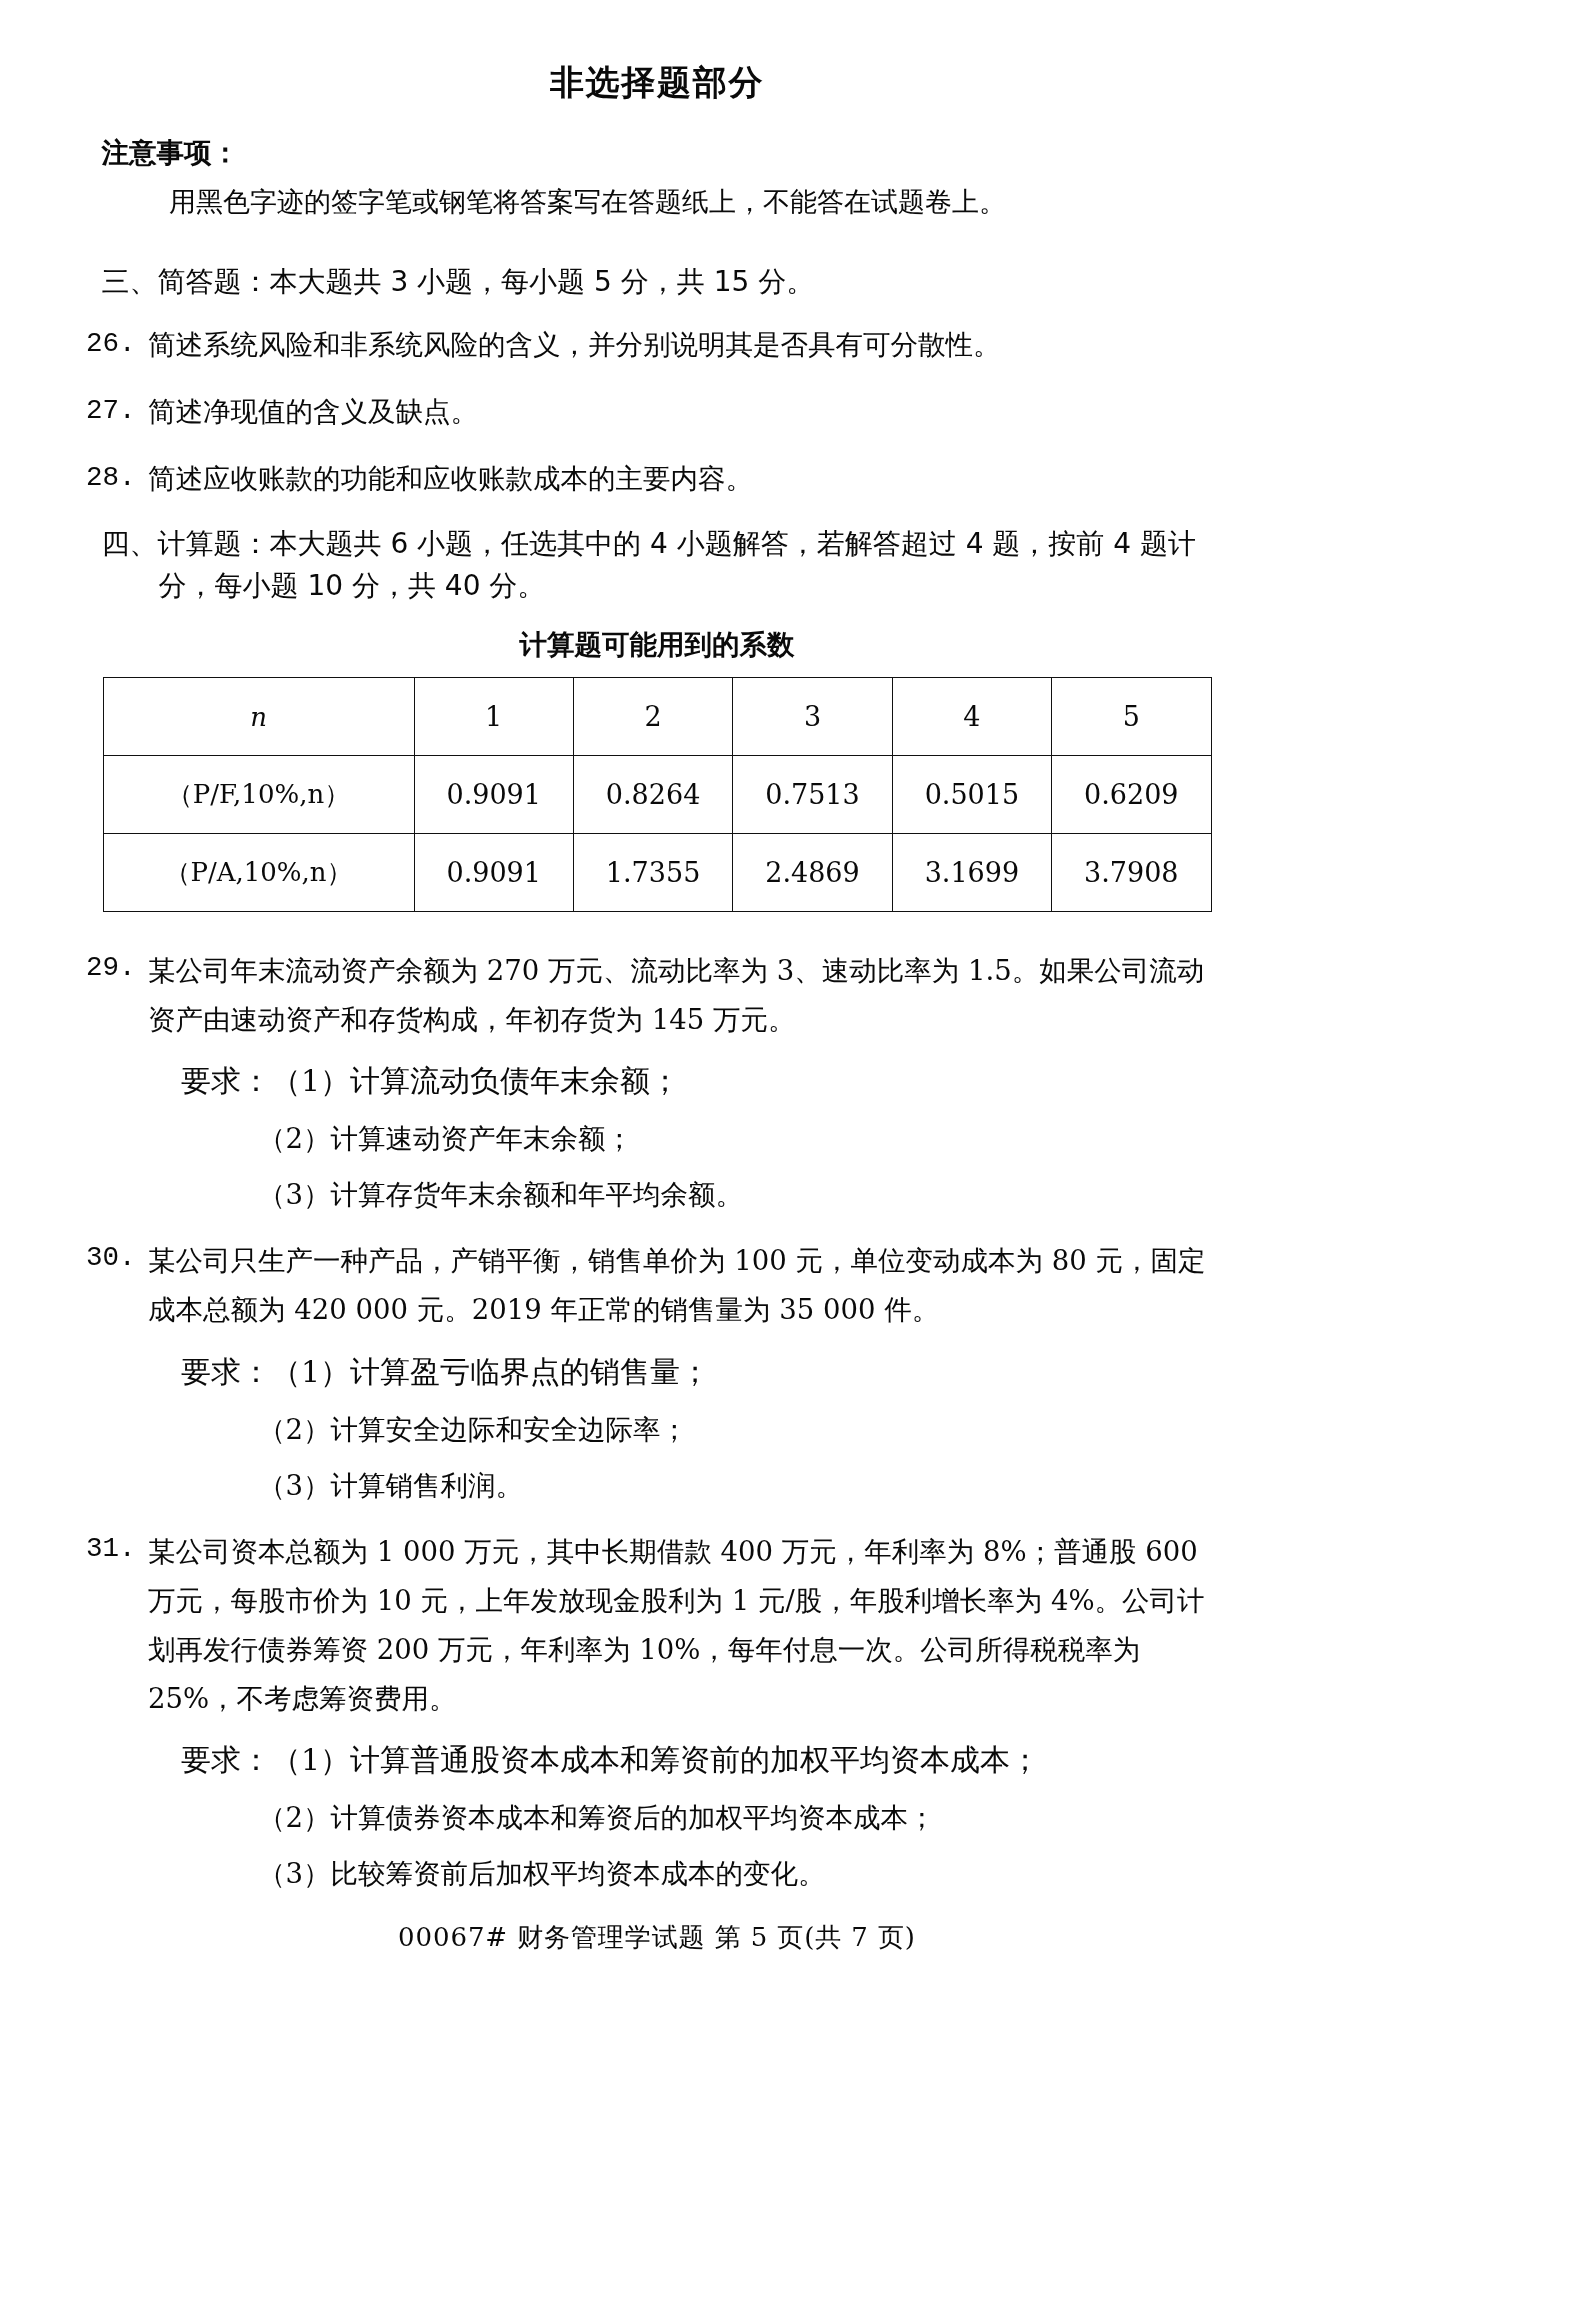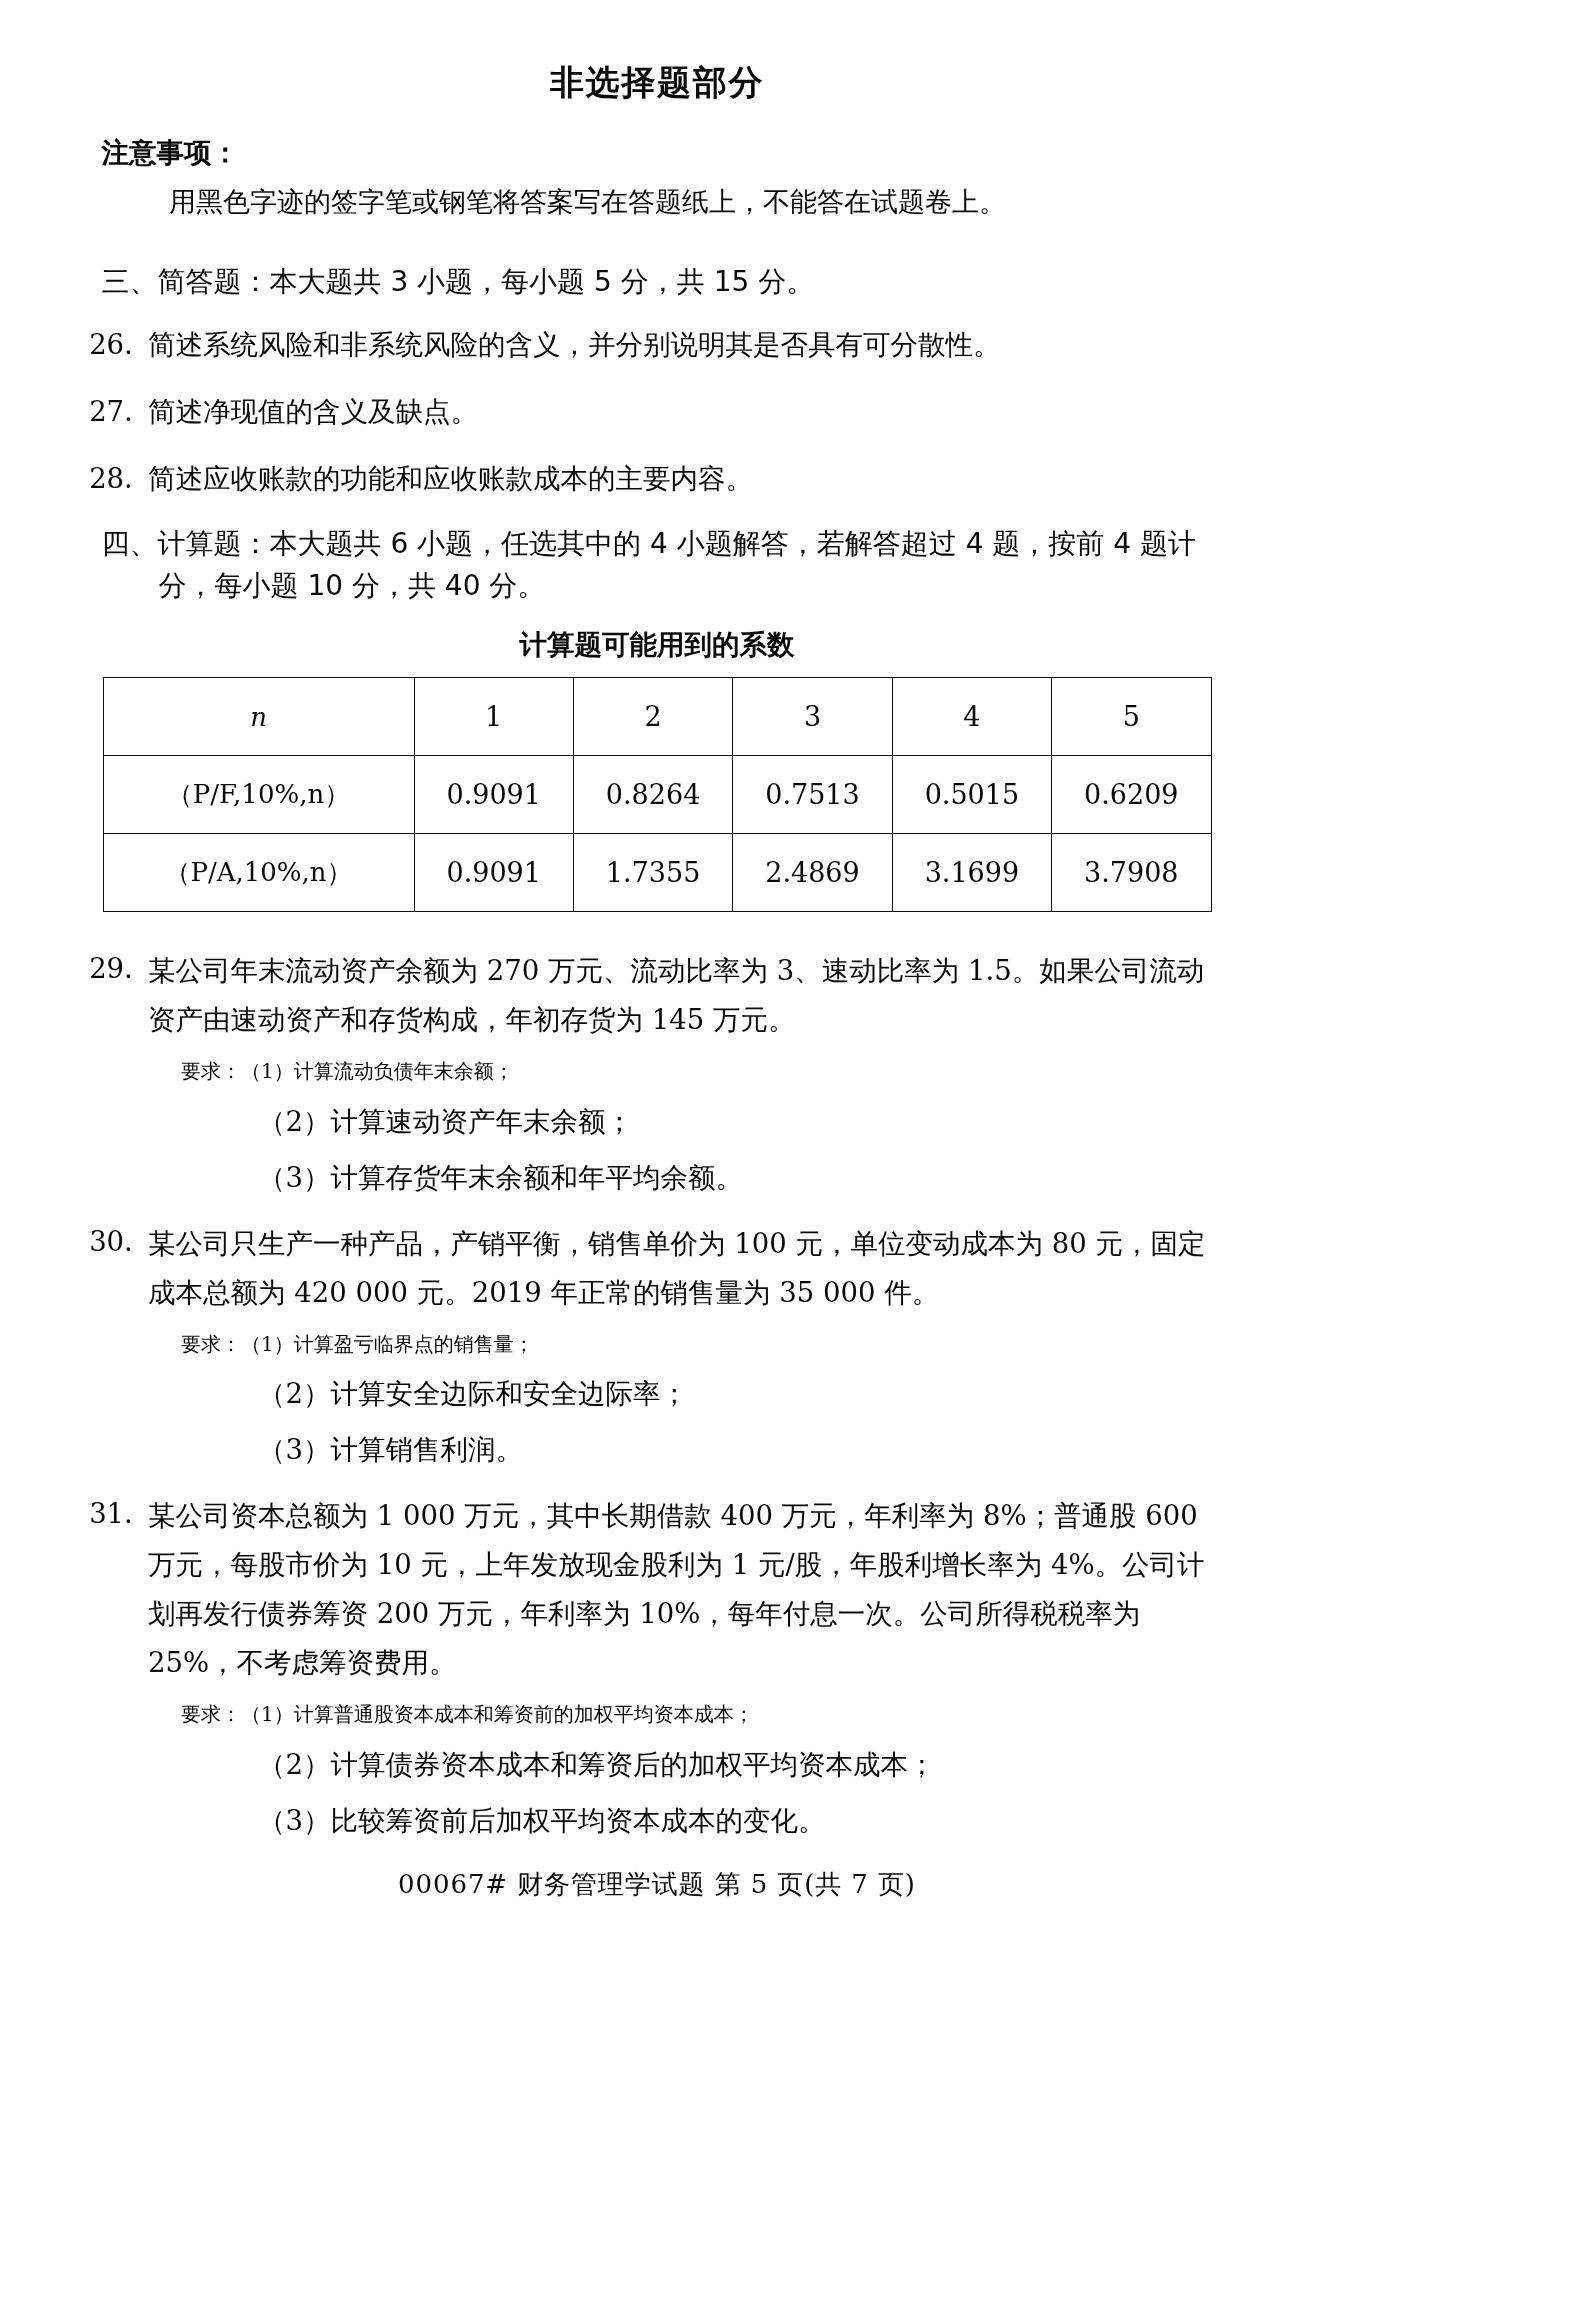--- a/index.html
+++ b/index.html
@@ -55,35 +55,36 @@
   .q {
     display: flex;
     align-items: flex-start;
     font-size: 27.5px;
     margin: 0 0 22.4px 0;
     line-height: 1.62;
   }
   .q .q-num {
     width: 62px;
     flex: 0 0 62px;
-    text-align: center;
+    text-align: left;
     padding-right: 12px;
     box-sizing: border-box;
+    font-family: Liberation Mono, monospace;
   }
   .q .q-body {
     flex: 1 1 auto;
   }
   .q-big {
     margin-bottom: 10.3px;
   }
   .q-big .q-body {
     line-height: 1.78;
   }
   .req {
-    font-size: 20px;
+    font-size: 30px;
     margin: 0 0 6.9px 95px;
     line-height: 1.78;
   }
   .req-sub {
     font-size: 27.5px;
     margin: 0 0 6.9px 172px;
     line-height: 1.78;
   }
   .table-title {
     text-align: center;

